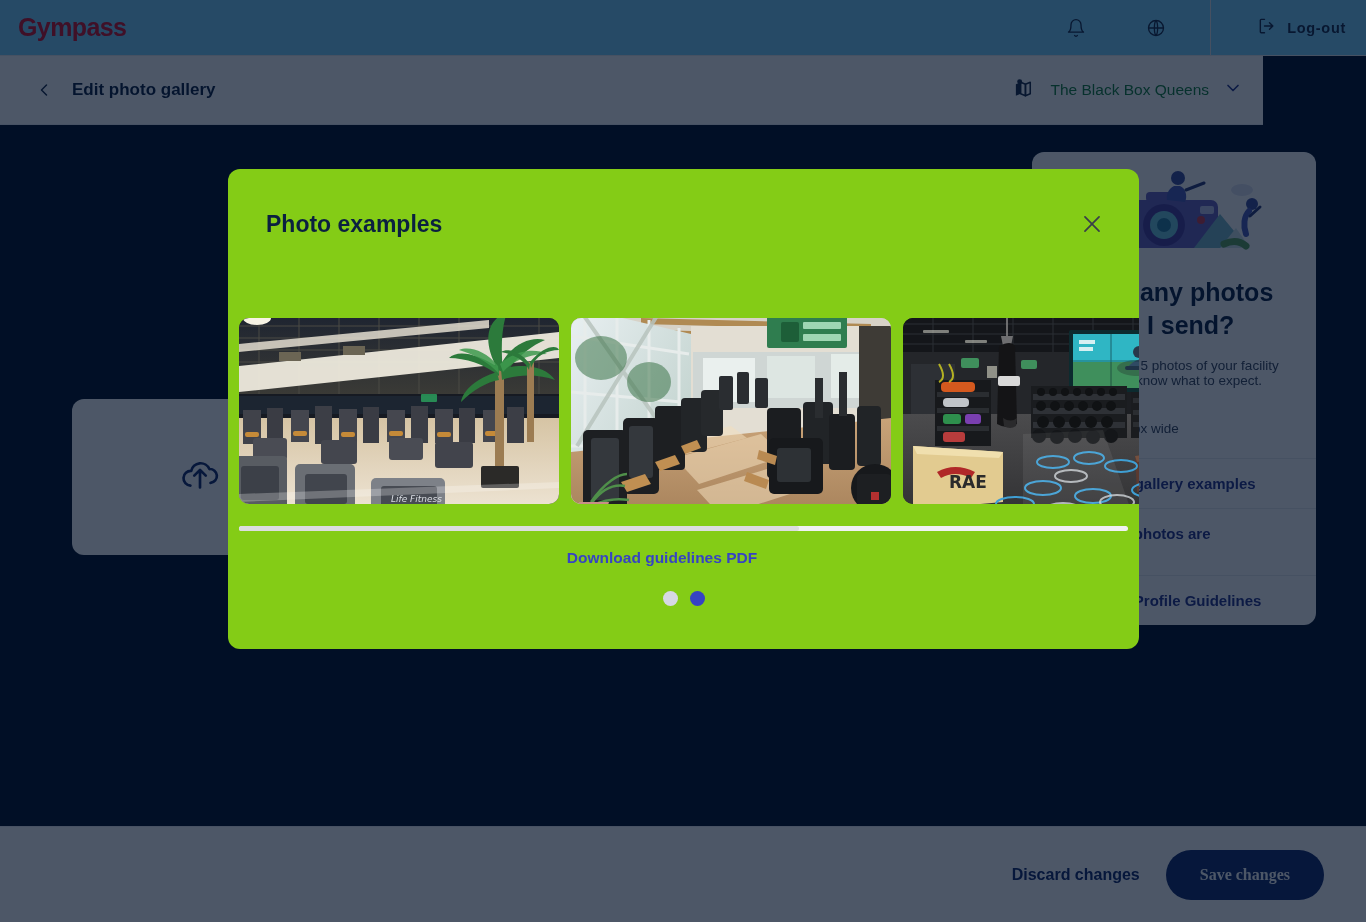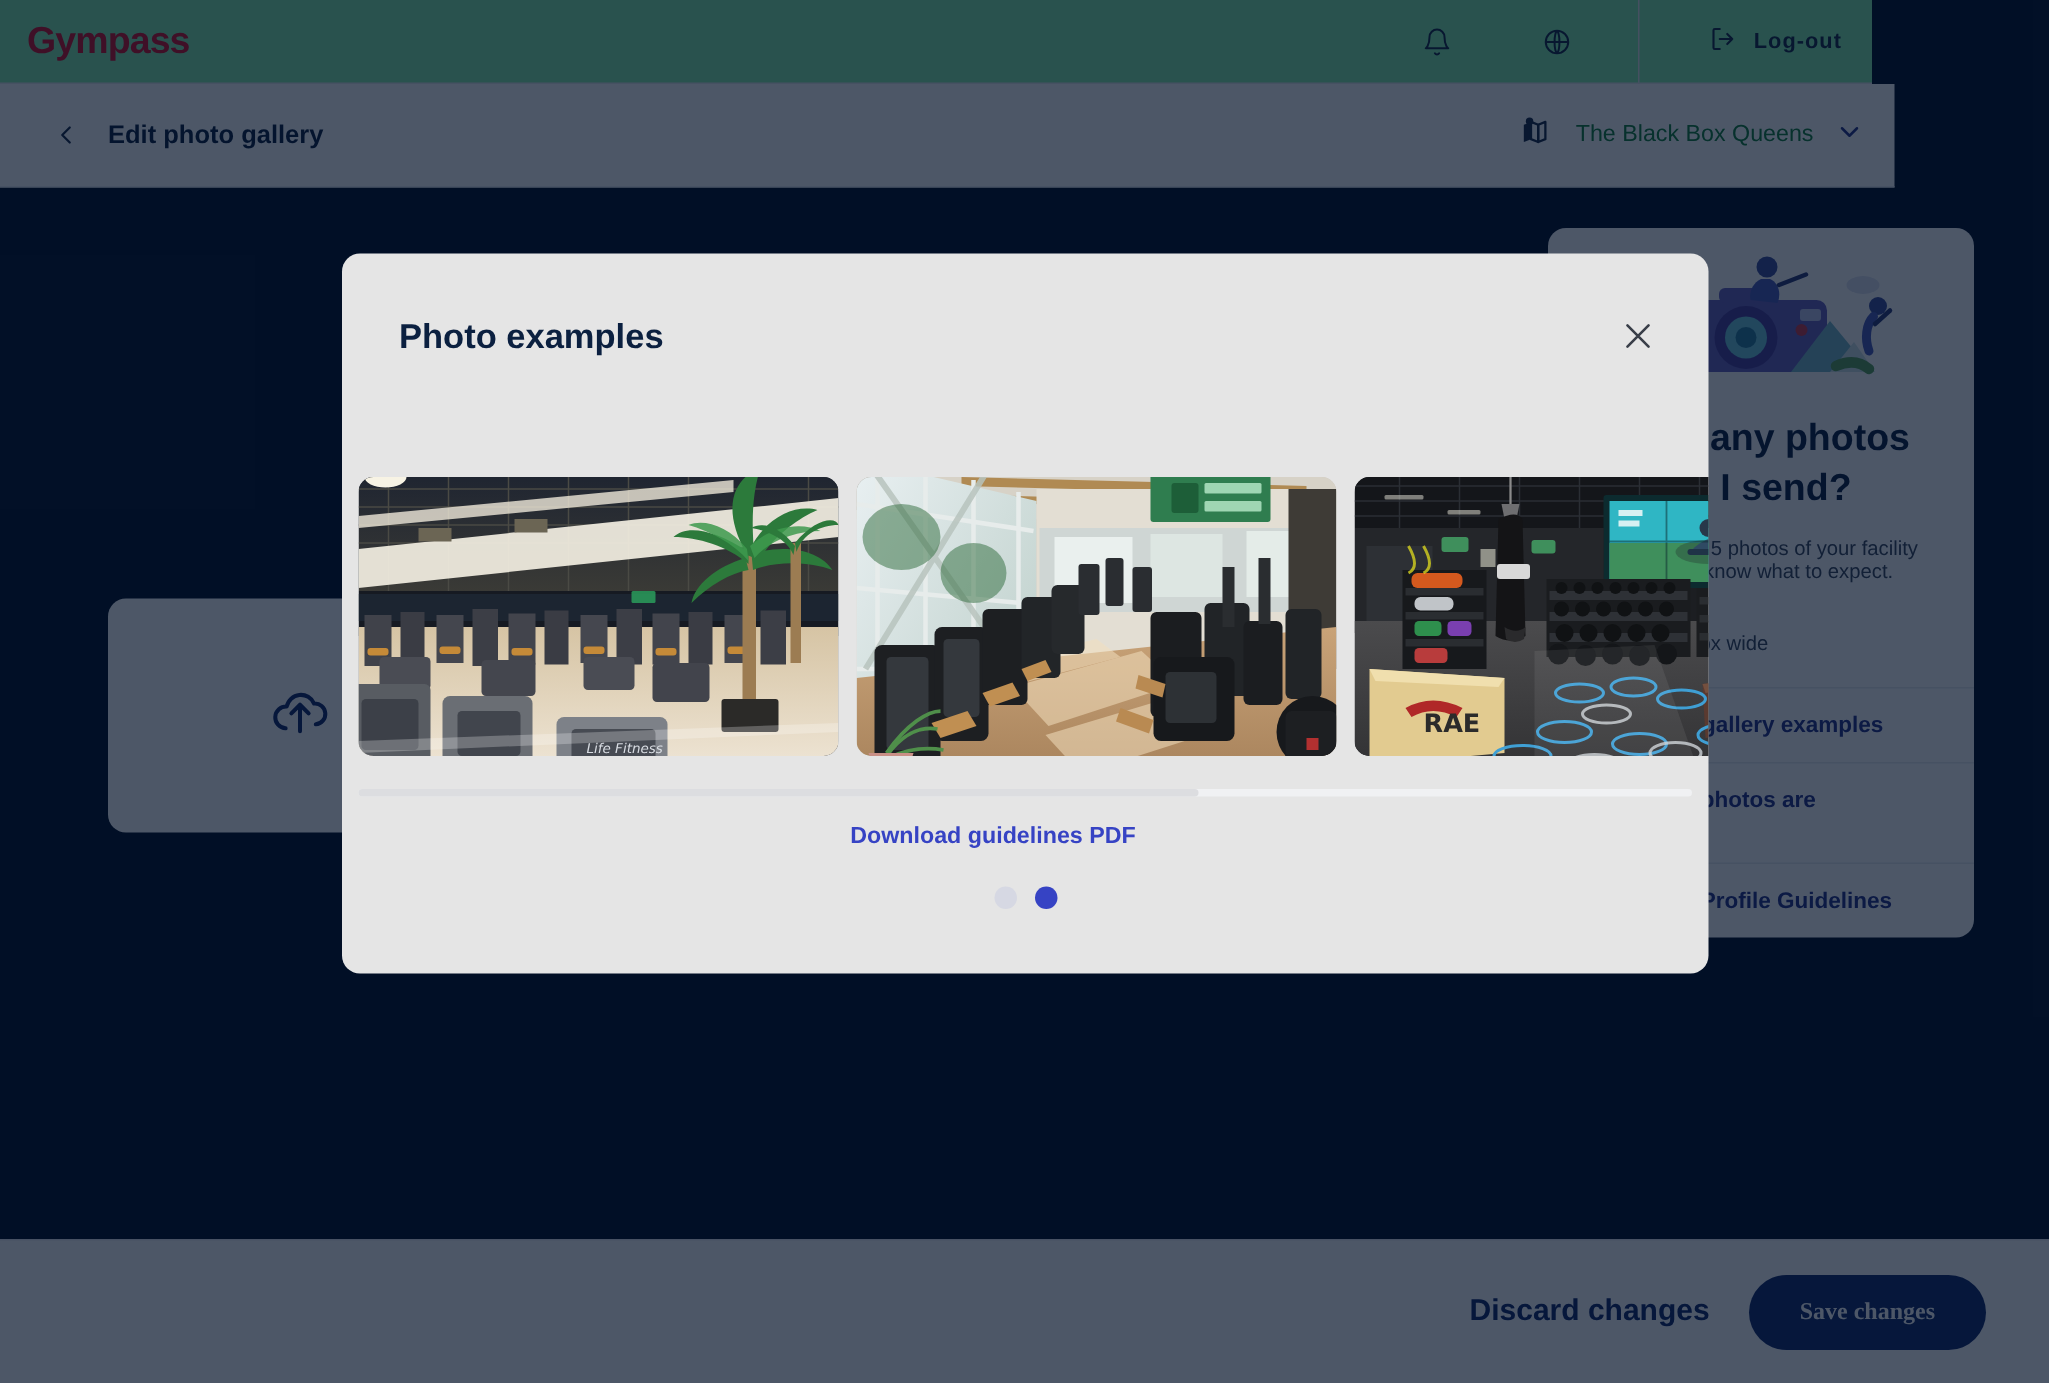--- a/index.html
+++ b/index.html
@@ -9,22 +9,22 @@
     overflow: hidden;
     font-family: "Liberation Sans", sans-serif;
     background: #021027;
   }
   #root { position: relative; width: 1366px; height: 922px; }
 
   
   .app { position: absolute; inset: 0; background: #021027; }
 
   .topbar {
-    position: absolute; left: 0; top: 0; width: 1248px; height: 56px;
-    background: #86efac;
+    position: absolute; left: 0; top: 0; width: 1366px; height: 56px;
+    background: #7dd3fc;
     display: flex; align-items: center;
     border-bottom: 1px solid #e7e9ef;
   }
   .brand {
     margin-left: 18px;
     font-size: 25px; font-weight: 700; letter-spacing: -0.6px;
     color: #d0112b;
   }
   .topbar-right {
     margin-left: auto; display: flex; align-items: center; height: 100%; gap: 28px;
@@ -95,40 +95,40 @@
 
   
   .footer {
     position: absolute; left: 0; bottom: 0; width: 1366px; height: 96px;
     background: #ffffff;
     display: flex; align-items: center; justify-content: flex-end;
     gap: 26px; padding-right: 42px;
     border-top: 1px solid #e9ebf0;
   }
   .btn-text {
-    font-size: 20px; font-weight: 700; color: #12296b;
+    font-size: 16px; font-weight: 700; color: #12296b;
     background: none; border: none; cursor: pointer;
     font-family: inherit;
   }
   .btn-primary {
     background: #12296b; color: #ffffff;
     font-size: 16px; font-weight: 700;
     border: none; border-radius: 999px;
     padding: 16px 34px; cursor: pointer;
     font-family: Liberation Serif, serif;
   }
 
   
   .scrim { position: absolute; inset: 0; background: rgba(2,16,39,0.70); }
 
   
   .modal {
     position: absolute; left: 228px; top: 169px;
     width: 911px; height: 480px;
-    background: #e5e5e5; border-radius: 12px;
+    background: #84cc16; border-radius: 12px;
     overflow: hidden;
   }
   .modal-head {
     display: flex; align-items: flex-start;
     padding: 42px 34px 0 38px;
   }
   .modal-title { font-size: 23px; font-weight: 700; color: #0b2040; }
   .modal-close {
     margin-left: auto; color: #3a3f49; cursor: pointer;
     display: flex; background: none; border: none; padding: 0;

